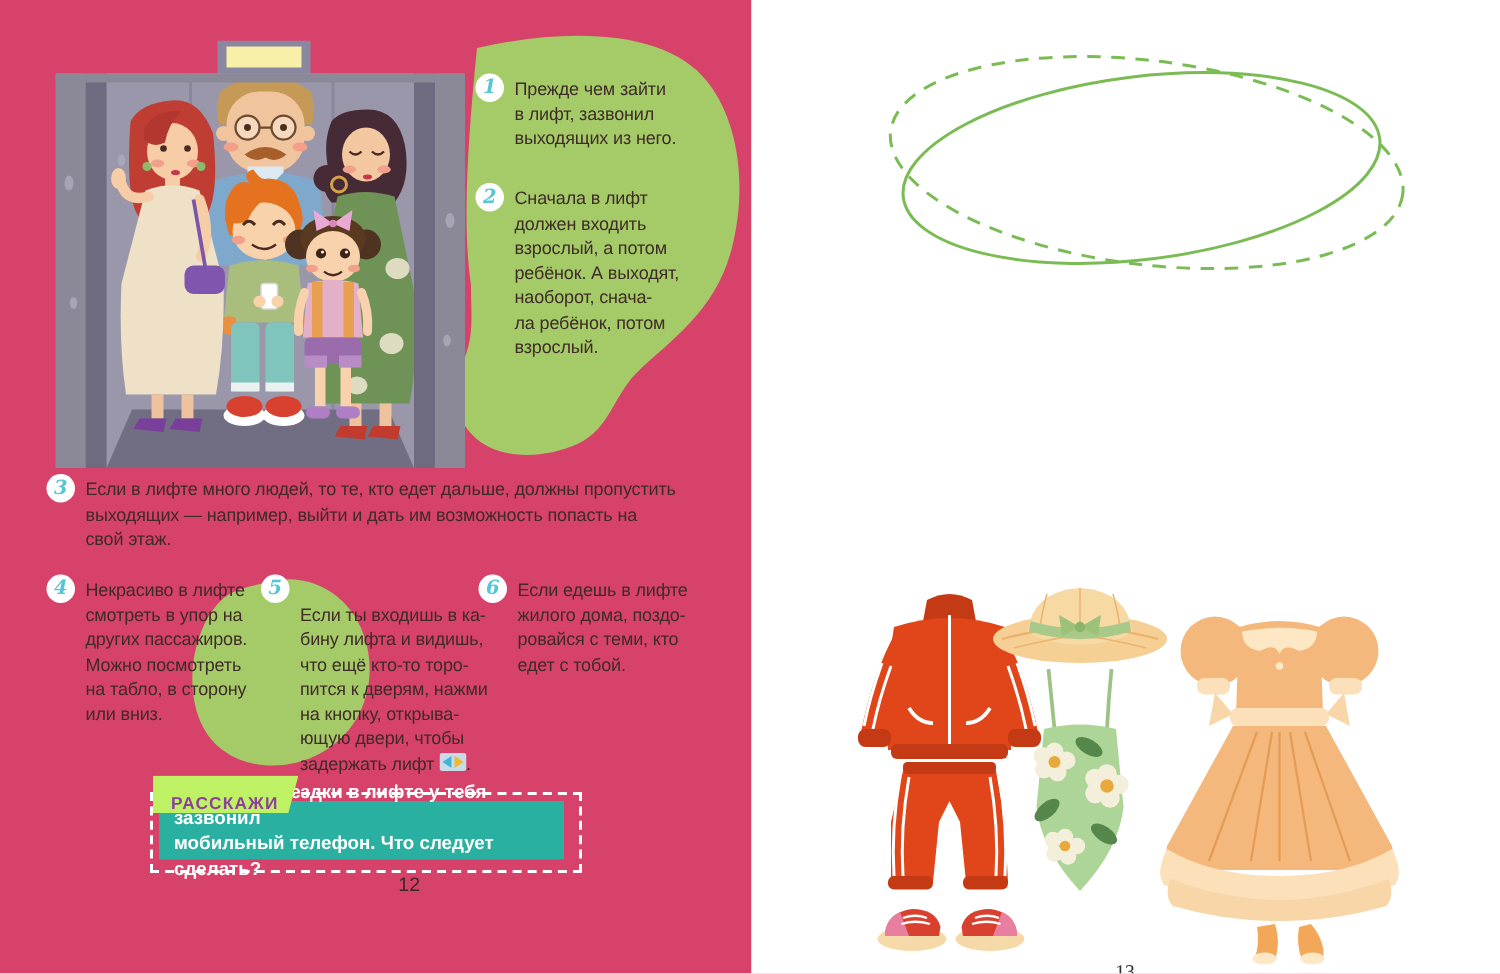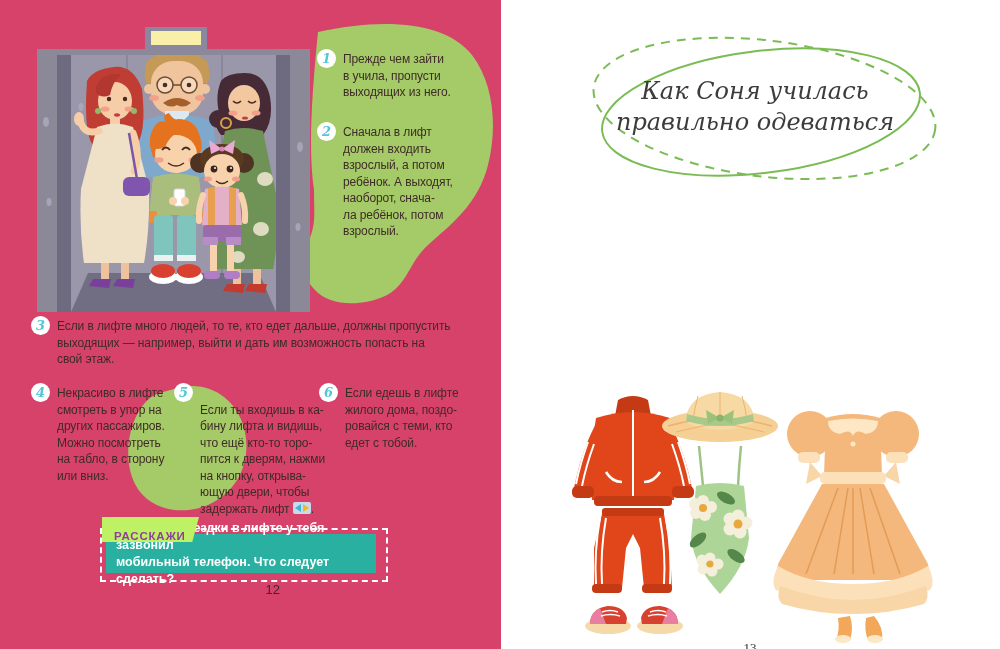--- a/index.html
+++ b/index.html
@@ -206,21 +206,21 @@
     </svg>
 
     <svg class="abs" style="left:126px;top:384px;" width="126" height="132" viewBox="0 0 126 132">
       <path d="M52 4 C 82 -4, 110 14, 118 44 C 126 74, 114 106, 84 120 C 56 133, 22 126, 9 100
                C -5 72, 4 30, 24 14 C 32 8, 42 7, 52 4 Z" fill="#a5cb69"></path>
     </svg>
 
     <div class="tip" style="left:317px;top:49px;">
       <div class="tip-num">1</div>
       <div class="tip-text" style="width:140px;">Прежде чем зайти
-в учила, пропусти
+в лифт, зазвонил
 выходящих из него.</div>
     </div>
     <div class="tip" style="left:317px;top:122px;">
       <div class="tip-num">2</div>
       <div class="tip-text" style="width:145px;">Сначала в лифт
 должен входить
 взрослый, а потом
 ребёнок. А выходят,
 наоборот, снача-
 ла ребёнок, потом
@@ -395,18 +395,16 @@
         <path d="M290 230 Q292 242 288 252 L302 252 Q306 240 302 228 Z" fill="#f3a859"></path>
         <ellipse cx="295" cy="251" rx="8" ry="4" fill="#fde7c4"></ellipse>
         <path d="M318 230 Q316 242 320 252 L334 252 Q336 240 326 228 Z" fill="#f3a859"></path>
         <ellipse cx="327" cy="251" rx="8" ry="4" fill="#fde7c4"></ellipse>
       </g>
     </svg>
 
     <div class="pagenum-right" style="left:219px;top:640px;position:absolute;">13</div>
   </div>
 
-  <div class="rp-title">Как Соня училась
-правильно одеваться</div>
   <div class="rp-text">
   </div>
 
 </div>
 
 </body></html>

